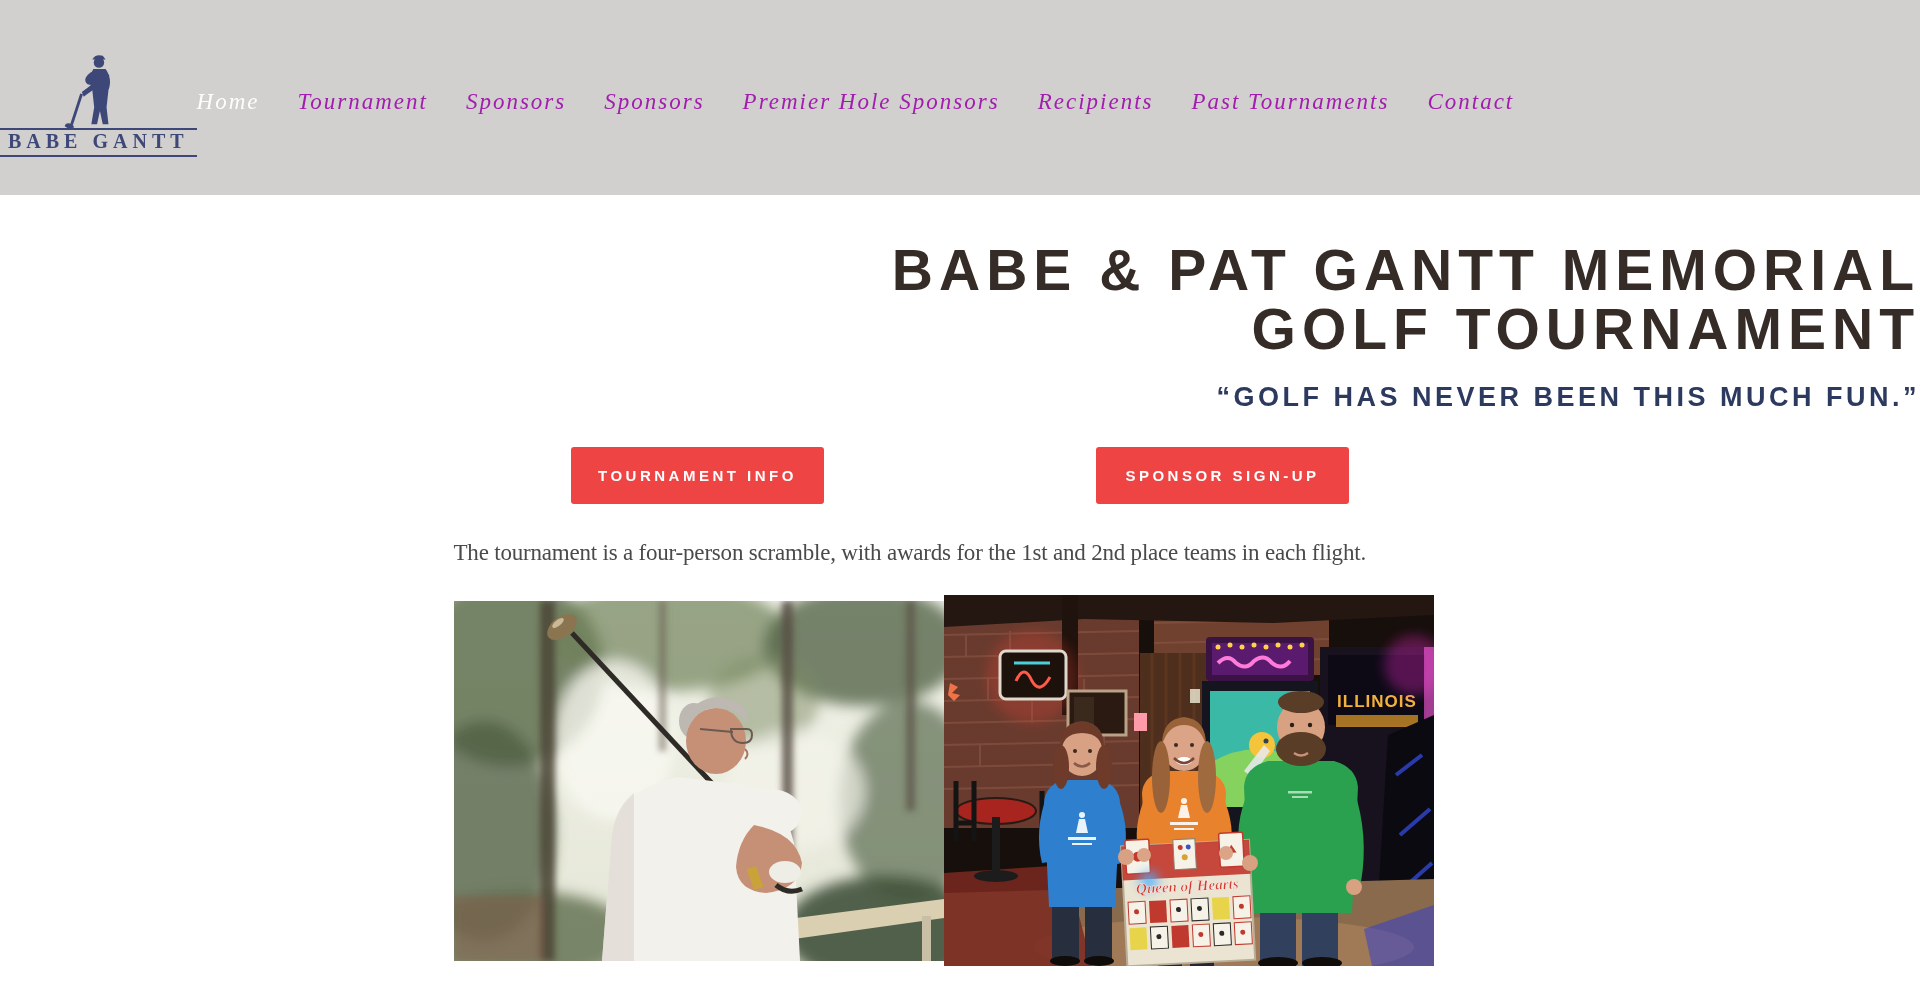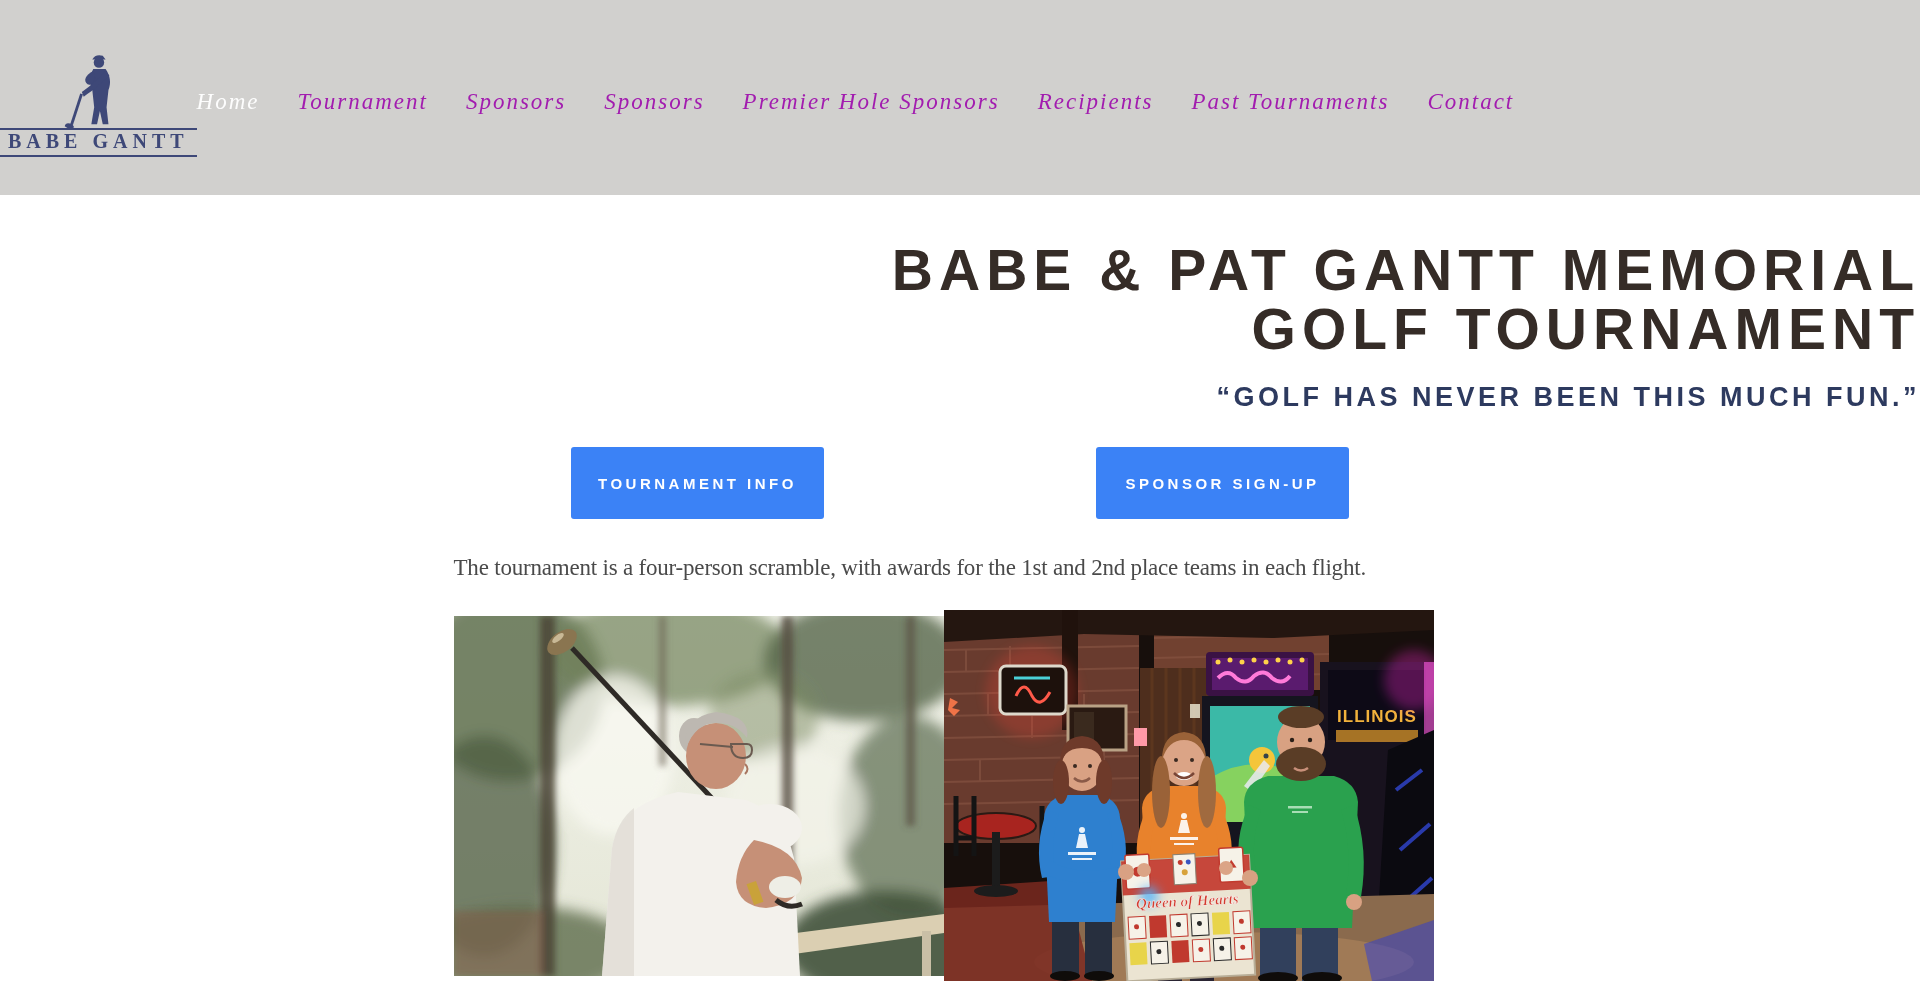--- a/index.html
+++ b/index.html
@@ -28,21 +28,21 @@
     margin:46px 0 0 0; text-align:right; color:#352c27; font-weight:bold;
     font-size:57px; letter-spacing:6px; line-height:1.03;
   }
   .hero-title .line { display:block; }
   .hero-subtitle {
     margin:24px 0 0 0; text-align:right; color:#2d3a5f; font-weight:bold;
     font-size:27px; letter-spacing:3.5px;
   }
   .hero-buttons { margin-top:34px; display:flex; justify-content:center; gap:272px; }
   .btn {
-    width:253px; height:72px; background:#3b82f6; color:#ffffff; border:none; border-radius:3px;
+    width:253px; height:57px; background:#ef4444; color:#ffffff; border:none; border-radius:3px;
     font-family:"Liberation Sans", sans-serif; font-size:15px; font-weight:bold; letter-spacing:3.5px;
     display:flex; align-items:center; justify-content:center; cursor:pointer;
   }
   
   .content { width:1013px; margin:0 auto; }
   .description {
     margin:36px 0 0 0; font-family:"Liberation Serif", serif; font-size:23px;
     color:#4a4a4a; letter-spacing:-0.2px; white-space:nowrap;
   }
   .photos { margin-top:29px; display:flex; align-items:center; }

